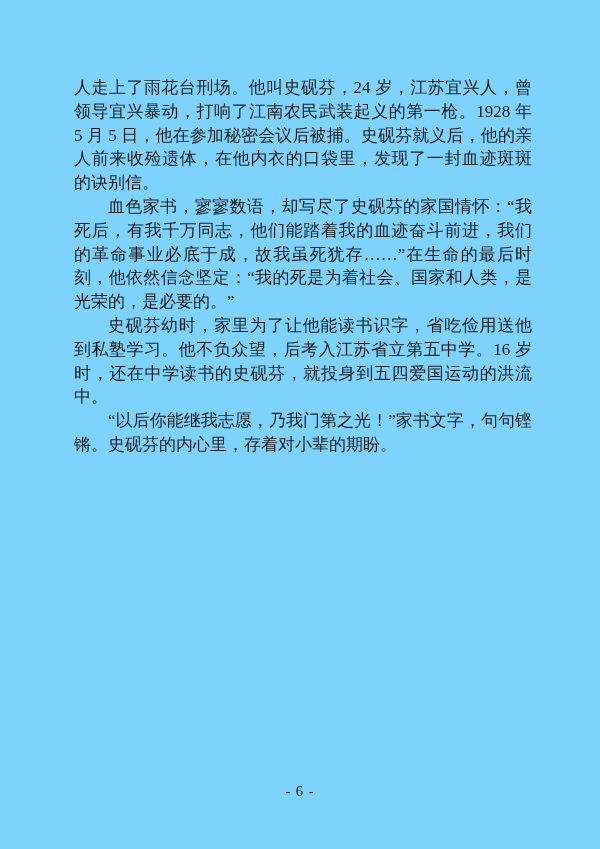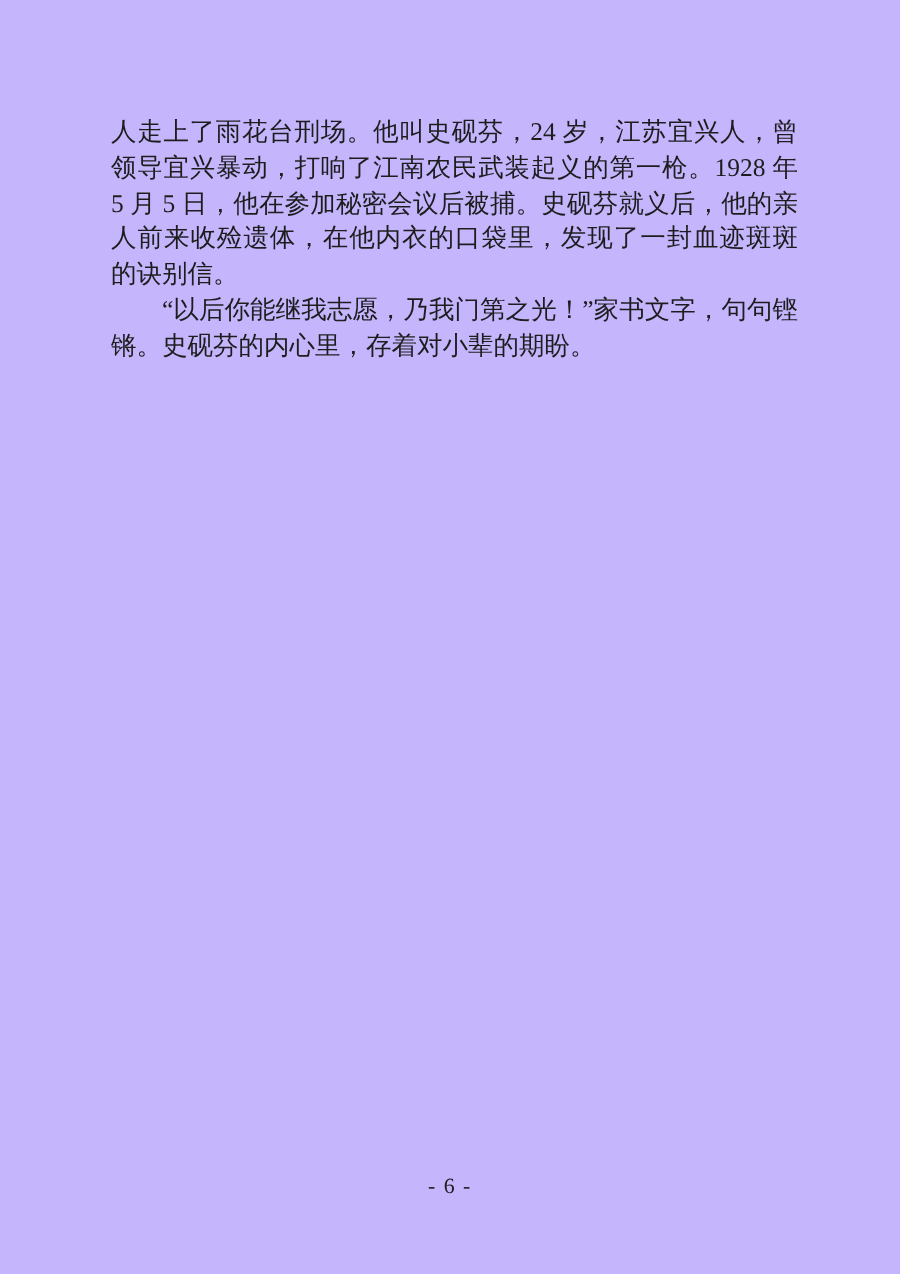--- a/index.html
+++ b/index.html
@@ -10,21 +10,21 @@
     width: 600px;
     height: 849px;
     background: #ffffff;
     position: relative;
     overflow: hidden;
     font-family: "Liberation Serif", "DejaVu Serif", serif;
   }
   .page {
     position: absolute;
     inset: 0;
-    background: #c4b5fd;
+    background: #7dd3fc;
   }
   .text-block {
     position: absolute;
     left: 74px;
     top: 76px;
     width: 458px;
     color: #1d1d1d;
     font-size: 17px;
     line-height: 23.8px;
     text-align: justify;
@@ -49,16 +49,18 @@
     color: #1d1d1d;
     letter-spacing: 1px;
   }
 </style>
 </head>
 <body>
 
 <div class="page">
   <div class="text-block">
     <p class="para no-indent">人走上了雨花台刑场。他叫史砚芬，24 岁，江苏宜兴人，曾领导宜兴暴动，打响了江南农民武装起义的第一枪。1928 年 5 月 5 日，他在参加秘密会议后被捕。史砚芬就义后，他的亲人前来收殓遗体，在他内衣的口袋里，发现了一封血迹斑斑的诀别信。</p>
+    <p class="para">血色家书，寥寥数语，却写尽了史砚芬的家国情怀：“我死后，有我千万同志，他们能踏着我的血迹奋斗前进，我们的革命事业必底于成，故我虽死犹存……”在生命的最后时刻，他依然信念坚定：“我的死是为着社会、国家和人类，是光荣的，是必要的。”</p>
+    <p class="para">史砚芬幼时，家里为了让他能读书识字，省吃俭用送他到私塾学习。他不负众望，后考入江苏省立第五中学。16 岁时，还在中学读书的史砚芬，就投身到五四爱国运动的洪流中。</p>
     <p class="para">“以后你能继我志愿，乃我门第之光！”家书文字，句句铿锵。史砚芬的内心里，存着对小辈的期盼。</p>
   </div>
   <div class="footer">- 6 -</div>
 </div>
 
 </body></html>

